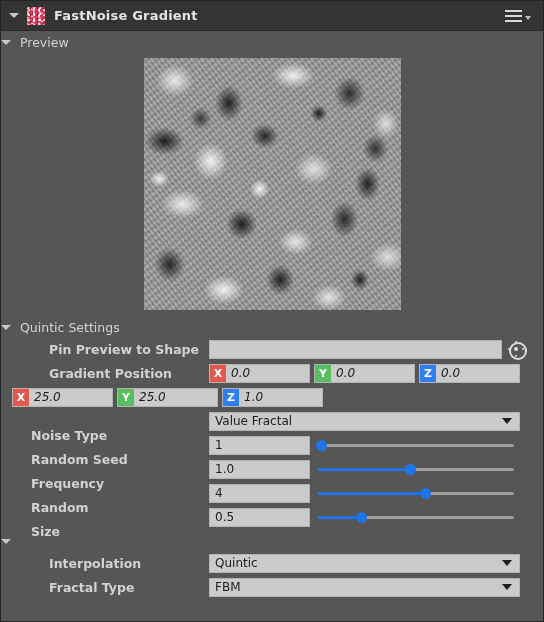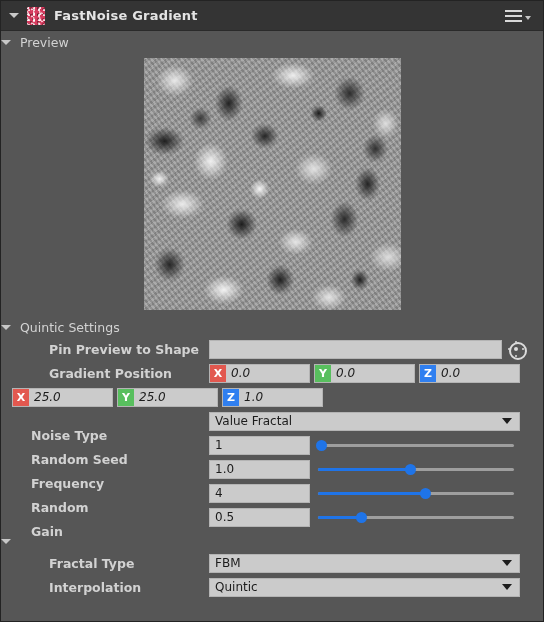--- a/index.html
+++ b/index.html
@@ -330,43 +330,43 @@
       <div class="field numfield">4</div>
       <div class="slider">
         <div class="strack"></div>
         <div class="sfill" style="width: 55%;"></div>
         <div class="sknob" style="left: 55%;"></div>
       </div>
     </div>
 
 
     <div class="row">
-      <div class="rlabel lbl-top">Gain</div>
+      <div class="rlabel lbl-top">Size</div>
       <div class="field numfield">0.5</div>
       <div class="slider">
         <div class="strack"></div>
         <div class="sfill" style="width: 22%;"></div>
         <div class="sknob" style="left: 22%;"></div>
       </div>
     </div>
 
     <div class="section-header">
       <div class="tri"></div>
     </div>
 
     <div class="row">
+      <div class="rlabel lbl-sub">Interpolation</div>
+      <div class="field combo">
+        <span>Quintic</span>
+        <span class="dncaret"></span>
+      </div>
+    </div>
+
+    <div class="row">
       <div class="rlabel lbl-sub">Fractal Type</div>
       <div class="field combo">
         <span>FBM</span>
         <span class="dncaret"></span>
       </div>
     </div>
 
-    <div class="row">
-      <div class="rlabel lbl-sub">Interpolation</div>
-      <div class="field combo">
-        <span>Quintic</span>
-        <span class="dncaret"></span>
-      </div>
-    </div>
-
   </div>
 </div>
 
 </body></html>

